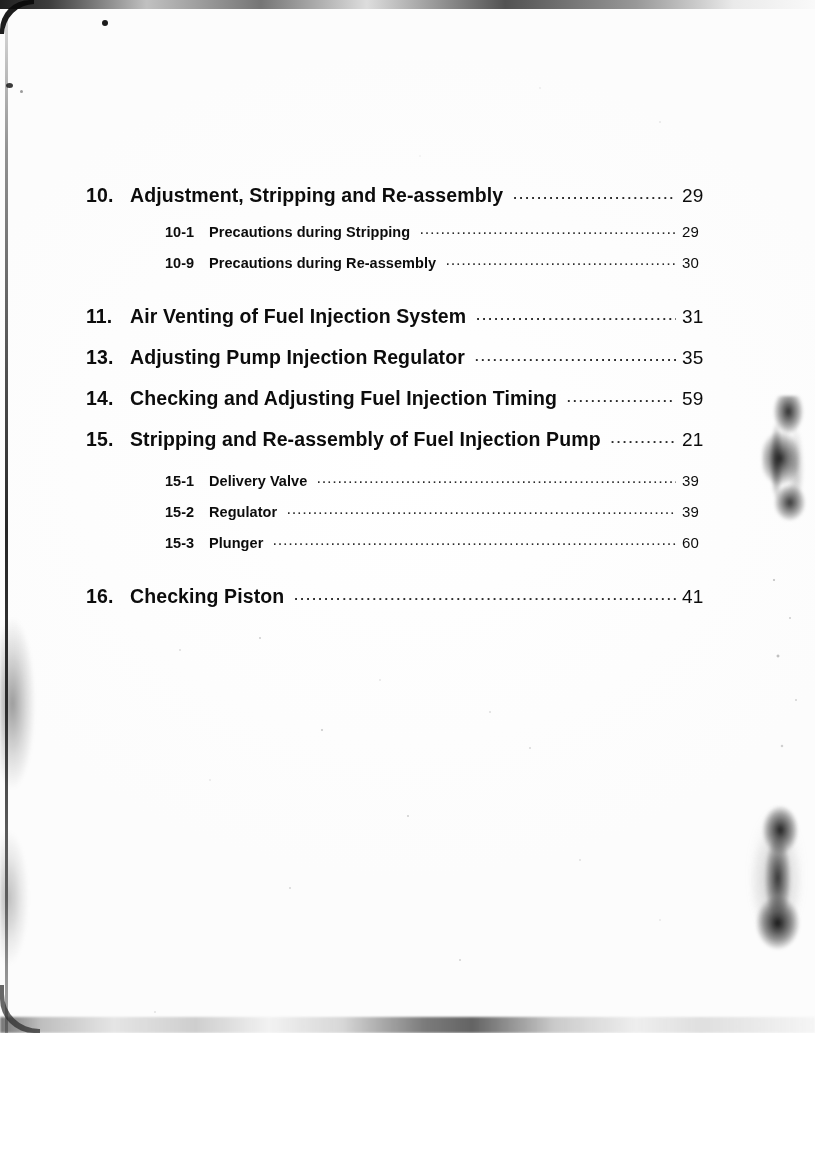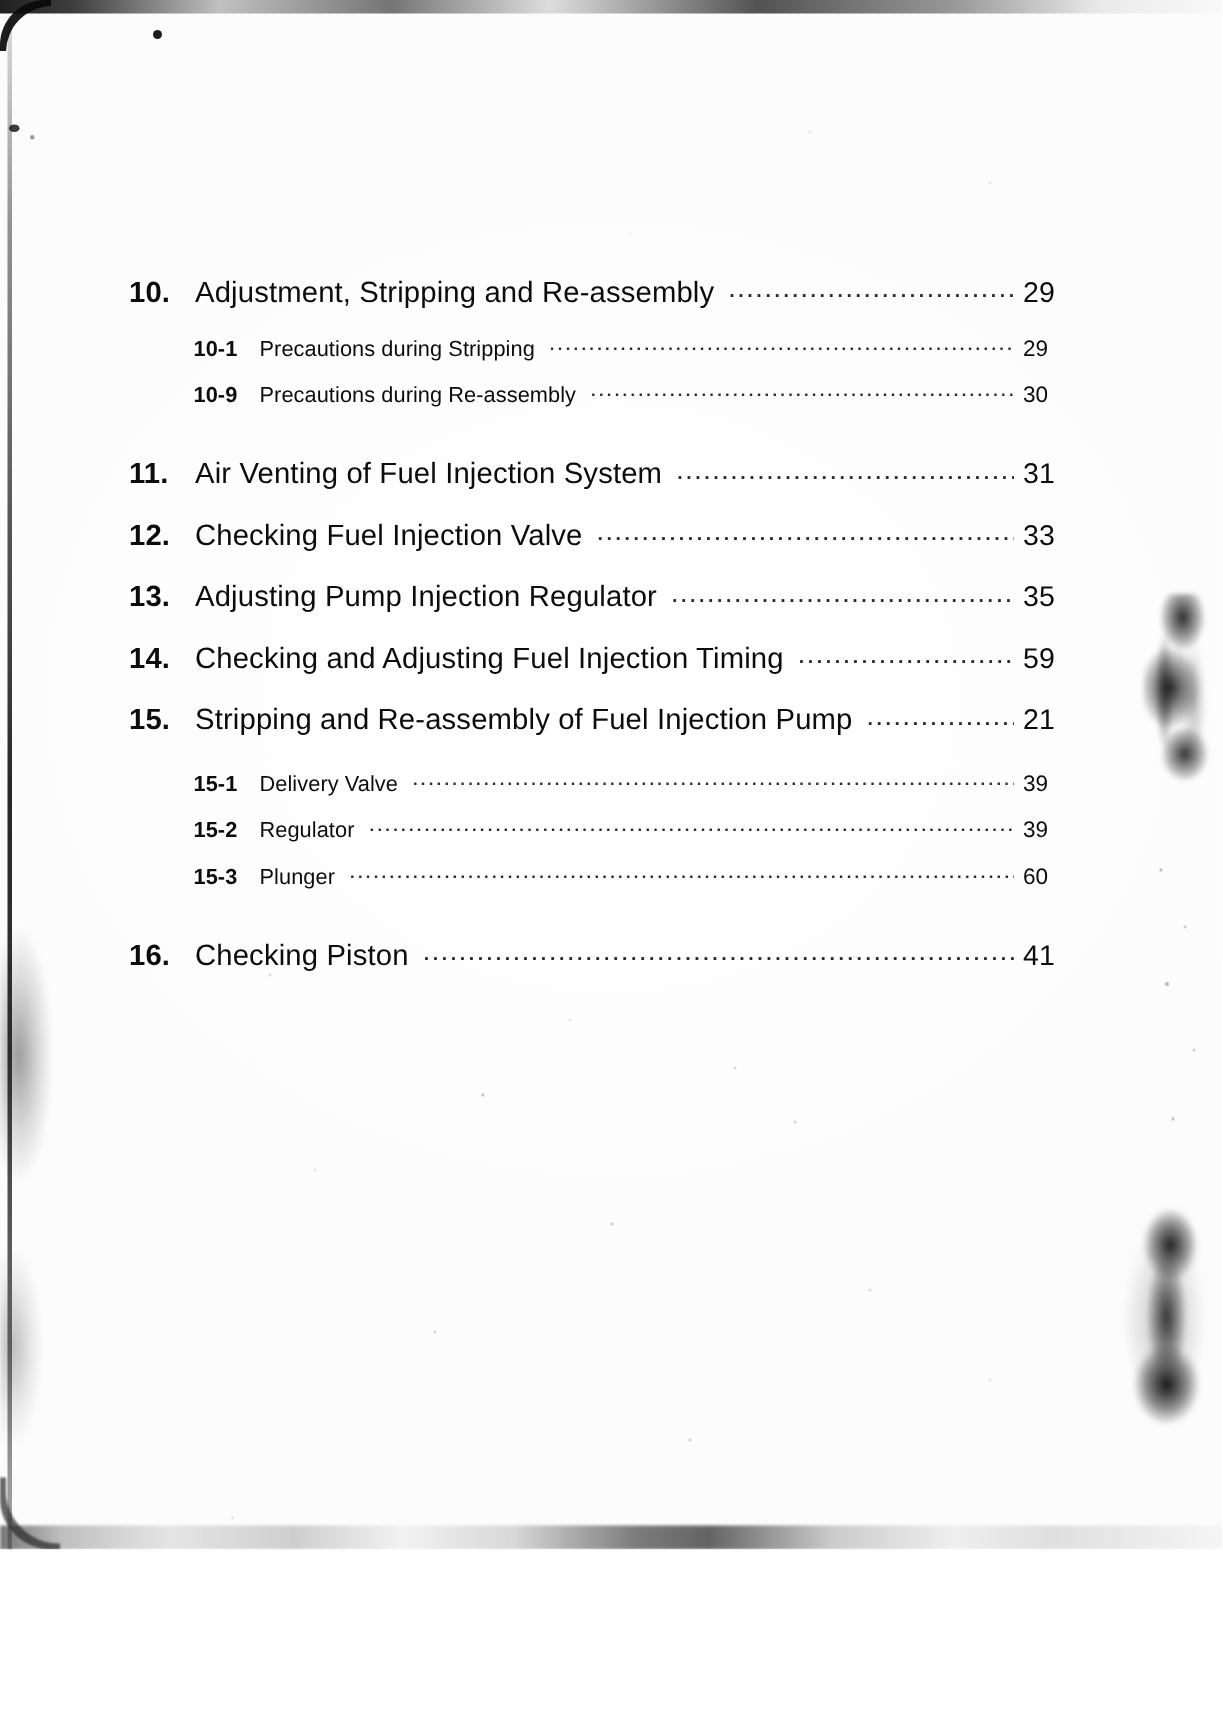--- a/index.html
+++ b/index.html
@@ -50,40 +50,41 @@
     letter-spacing: 0.1px;
     height: 41px;
   }
   .toc-row.lvl1 .num {
     width: 44px;
     flex: 0 0 44px;
     font-weight: 700;
   }
   .toc-row.lvl1 .label {
     flex: 0 0 auto;
-    font-weight: 400;
+    font-weight: 700;
     margin-top: 12px;
   }
 
   
   .toc-row.lvl2 {
     font-size: 14.5px;
     font-weight: 700;
     letter-spacing: 0.05px;
     height: 31px;
     padding-left: 43px;
   }
   .toc-row.lvl2 .num {
     width: 44px;
     flex: 0 0 44px;
     font-weight: 700;
+    margin-left: 36px;
   }
   .toc-row.lvl2 .label {
     flex: 0 0 auto;
-    font-weight: 400;
+    font-weight: 700;
   }
 
   
   .leader {
     flex: 1 1 auto;
     overflow: hidden;
     margin: 0 6px 0 10px;
     position: relative;
     height: 1em;
   }
@@ -320,26 +321,20 @@
 
     <div class="gap-sm"></div>
 
     <div class="toc-row lvl1">
       <span class="num">11.</span>
       <span class="label">Air Venting of Fuel Injection System</span>
       <span class="leader"></span>
       <span class="pageno">31</span>
     </div>
 
-    <div class="toc-row lvl1">
-      <span class="num">12.</span>
-      <span class="label">Checking Fuel Injection Valve</span>
-      <span class="leader"></span>
-      <span class="pageno">33</span>
-    </div>
 
     <div class="toc-row lvl1">
       <span class="num">13.</span>
       <span class="label">Adjusting Pump Injection Regulator</span>
       <span class="leader"></span>
       <span class="pageno">35</span>
     </div>
 
     <div class="toc-row lvl1">
       <span class="num">14.</span>

